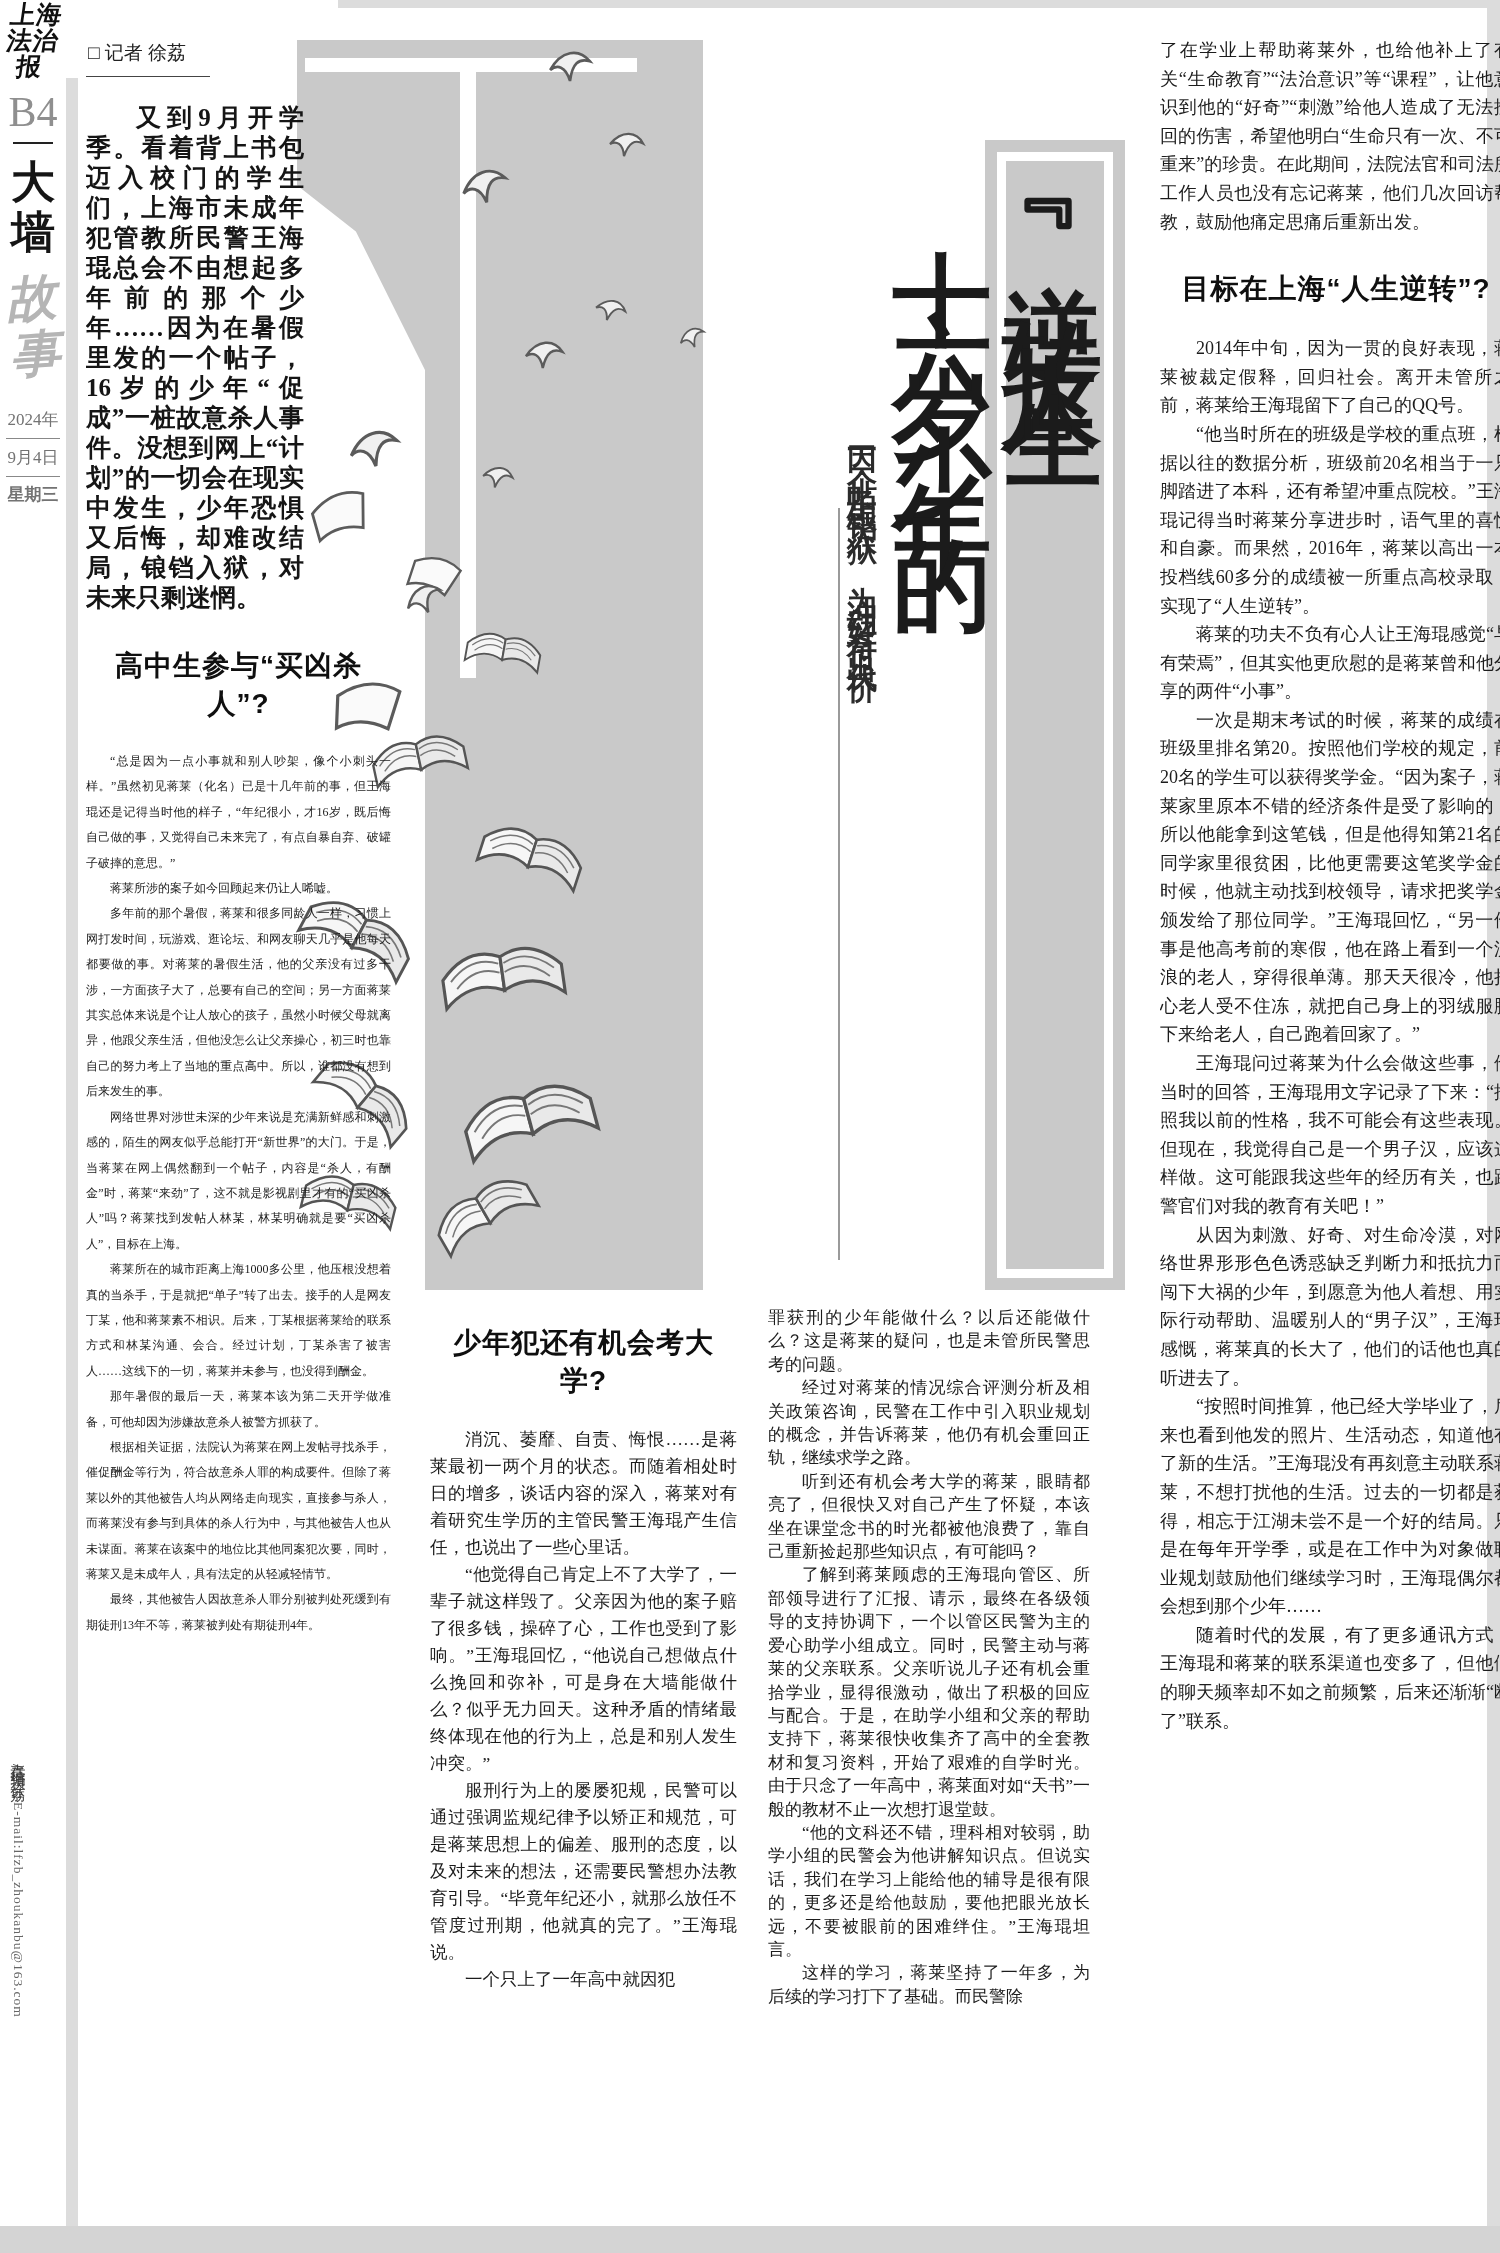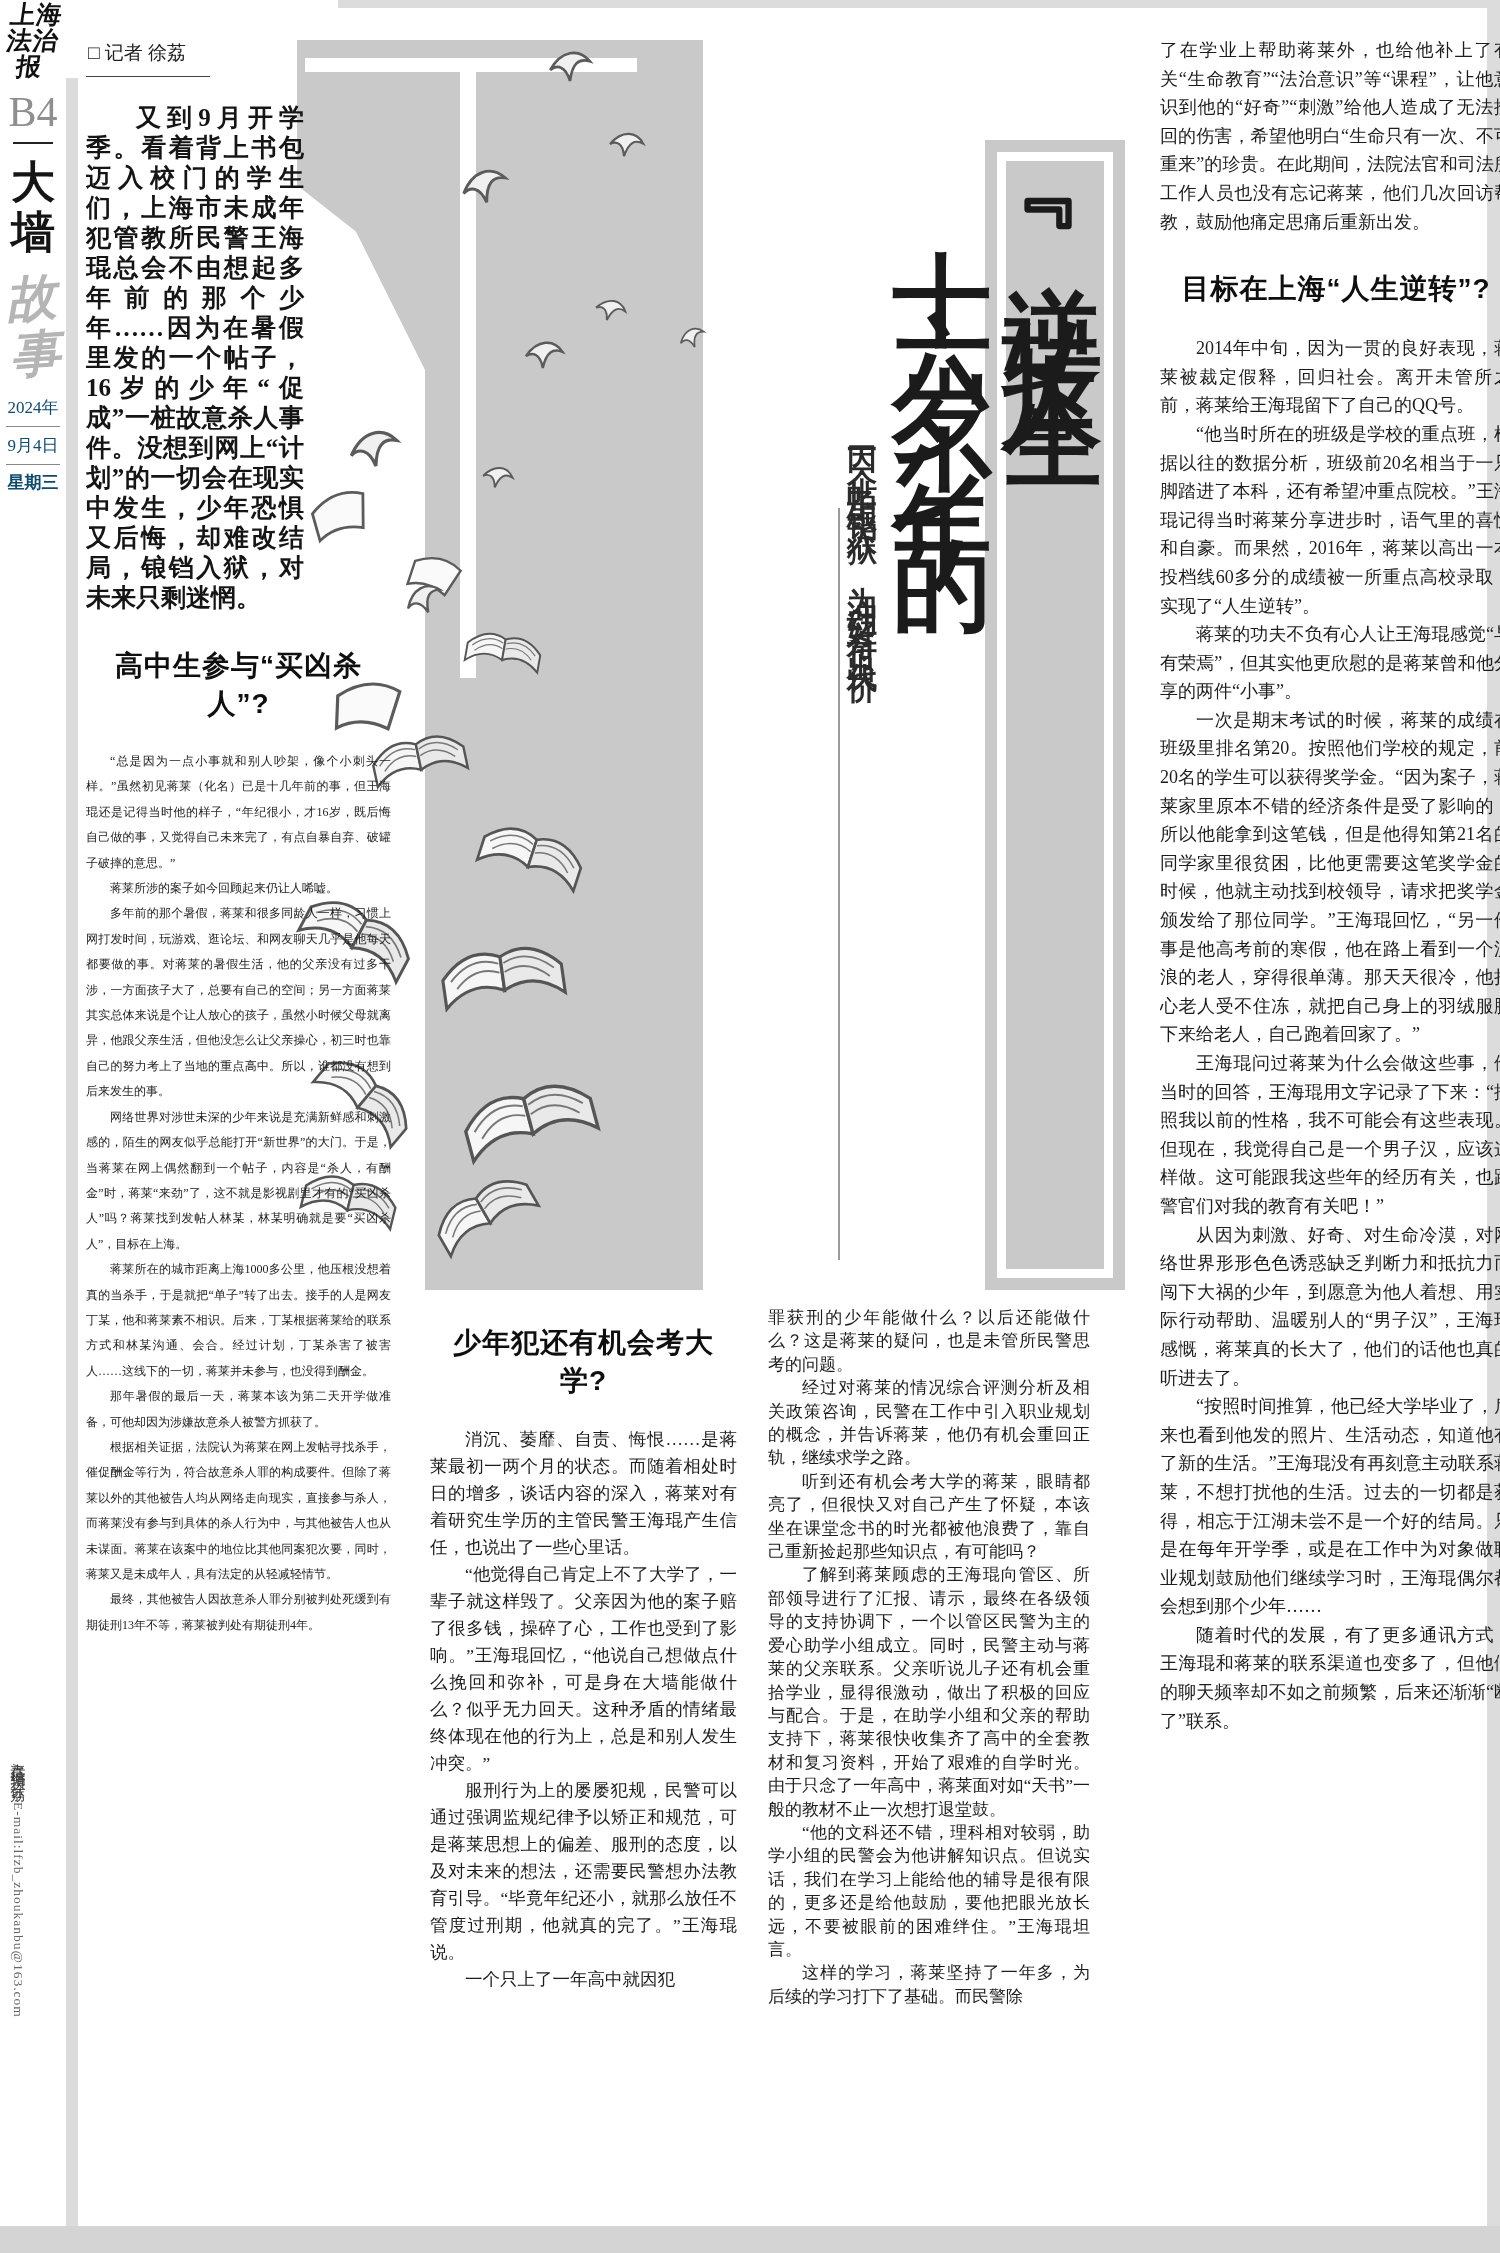--- a/index.html
+++ b/index.html
@@ -16,21 +16,21 @@
 
   
   .masthead { position:absolute; left:0; top:0; width:66px; text-align:center; }
   .paper-logo { font-weight:bold; font-size:25px; line-height:26px; letter-spacing:1px;
                 transform:skewX(-8deg); color:#101010; padding-top:2px; }
   .page-no { font-size:42px; color:#8f8f8f; font-family:"Liberation Serif",serif; margin-top:8px; }
   .pageno-rule { width:40px; height:2px; background:#222; margin:6px auto 0 auto; }
   .section-big { font-size:44px; font-weight:bold; line-height:50px; color:#151515; margin-top:14px; }
   .section-script { font-size:50px; line-height:56px; color:#b5b5b5; font-style:italic;
                     font-weight:bold; transform:rotate(-4deg); margin-top:12px; }
-  .date-block { margin-top:10px; font-size:17px; color:#0c4a6e;text-align:center; }
+  .date-block { margin-top:22px; font-size:17px; color:#737373;text-align:center; }
   .date-line { padding:4px 0; }
   .thin-rule { width:54px; height:1px; background:#888; margin:3px auto; }
   .weekday { font-weight:bold; font-size:17px; padding-top:3px; }
 
   .v-footer { position:absolute; left:8px; top:1752px; height:480px;
               writing-mode:vertical-lr; font-size:15px; color:#3a3a3a; letter-spacing:3px; }
   .v-footer .email { color:#666; font-size:13.5px; margin-top:18px; letter-spacing:1px; }
 
   
   .col { position:absolute; overflow:hidden; }

